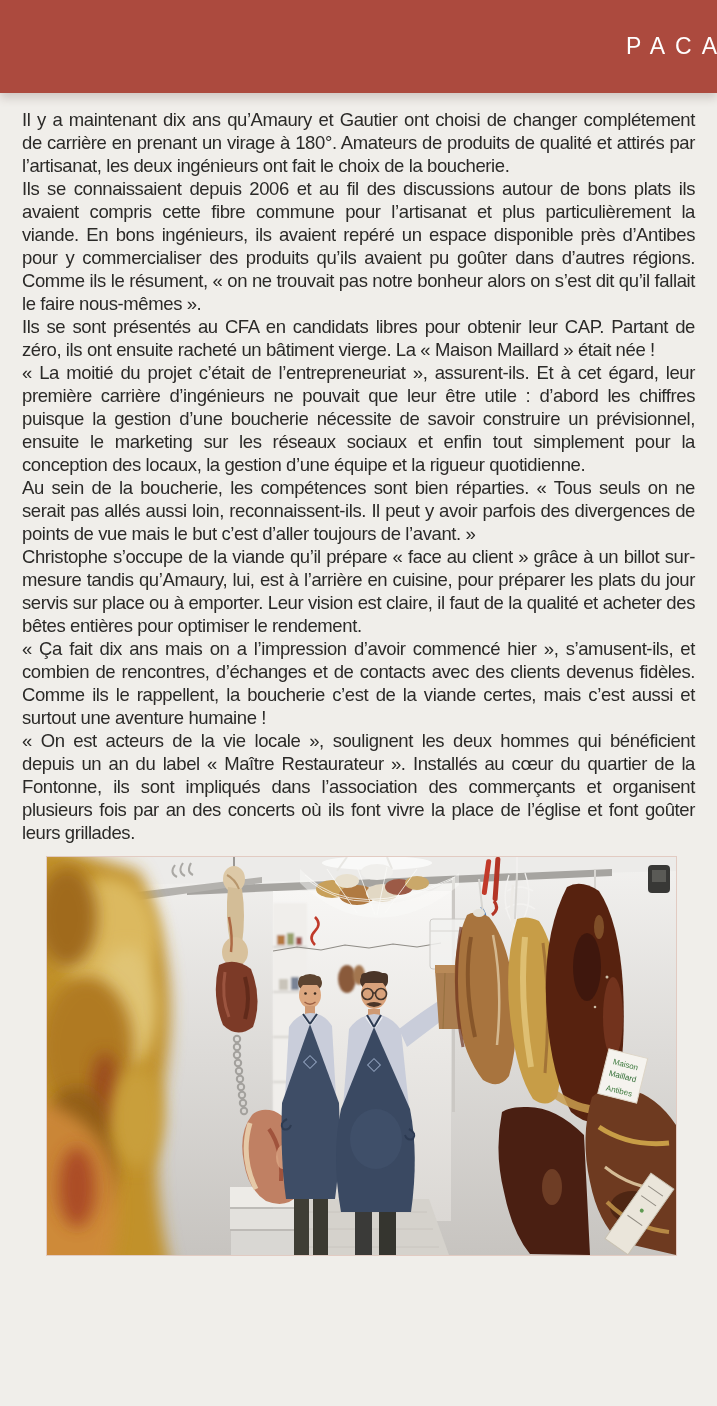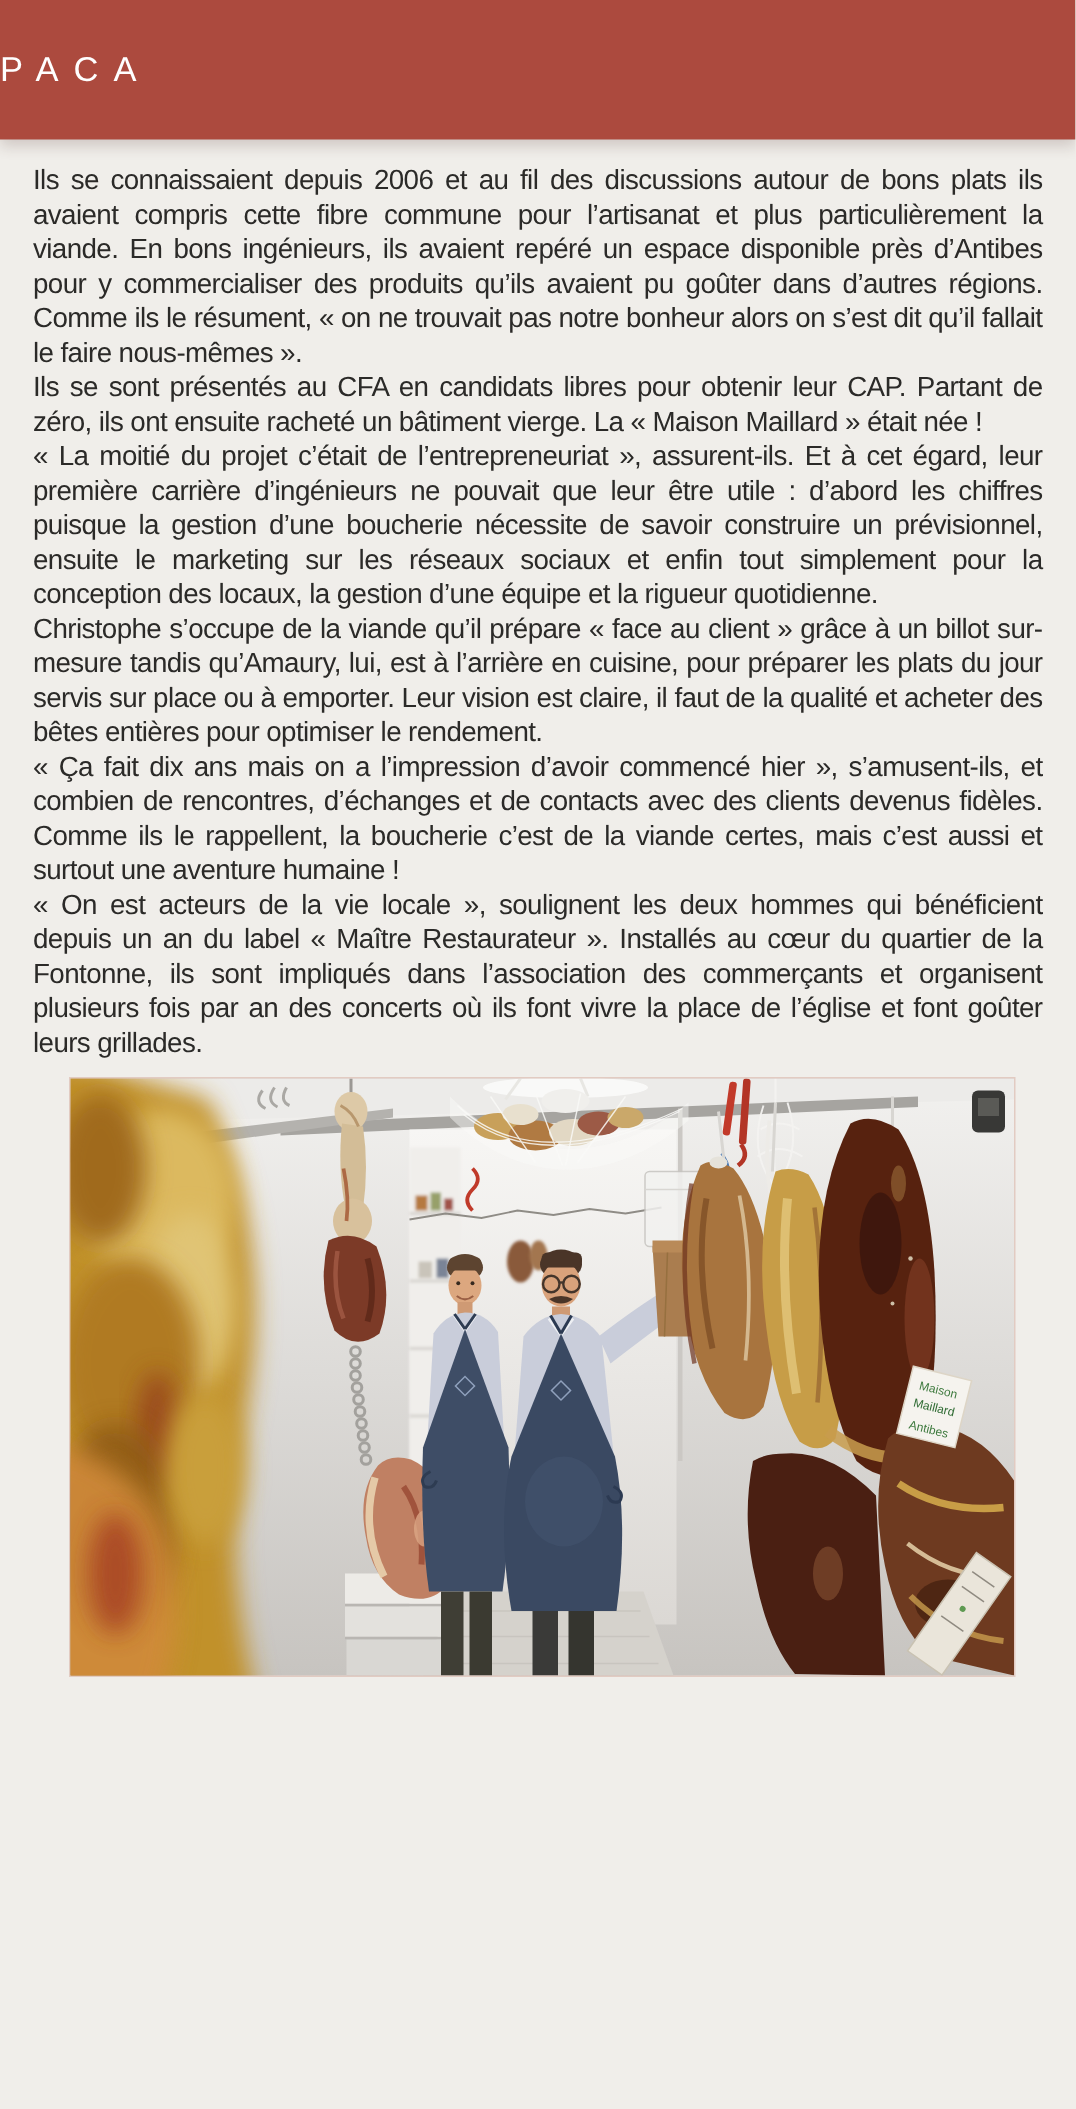--- a/index.html
+++ b/index.html
@@ -7,21 +7,21 @@
     width:717px;height:1406px;
     background:#f0eeea;
     overflow:hidden;
     font-family:"Liberation Sans",sans-serif;
     position:relative;
   }
   
   .region-band{
     height:93px;
     background:#ac4a3e;
-    display:flex;align-items:center;justify-content:flex-start;
+    display:flex;align-items:center;justify-content:flex-end;
     box-shadow:0 5px 9px rgba(80,50,45,.20);
     position:relative;z-index:2;
   }
   .region-band .band-label{
     color:#fff;
     font-size:23px;
     font-weight:500;
     letter-spacing:10px;
     margin-right:-10px; 
   }
@@ -62,23 +62,25 @@
 </head>
 <body>
 
 <header class="region-band">
   <span class="band-label">PACA</span>
 </header>
 
 <main class="article">
 
   <div class="body-text">
+    <p>Il y a maintenant dix ans qu’Amaury et Gautier ont choisi de changer complétement de carrière en prenant un virage à 180°. Amateurs de produits de qualité et attirés par l’artisanat, les deux ingénieurs ont fait le choix de la boucherie.</p>
     <p>Ils se connaissaient depuis 2006 et au fil des discussions autour de bons plats ils avaient compris cette fibre commune pour l’artisanat et plus particulièrement la viande. En bons ingénieurs, ils avaient repéré un espace disponible près d’Antibes pour y commercialiser des produits qu’ils avaient pu goûter dans d’autres régions. Comme ils le résument, « on ne trouvait pas notre bonheur alors on s’est dit qu’il fallait le faire nous-mêmes ».</p>
     <p>Ils se sont présentés au CFA en candidats libres pour obtenir leur CAP. Partant de zéro, ils ont ensuite racheté un bâtiment vierge. La « Maison Maillard » était née !</p>
     <p>« La moitié du projet c’était de l’entrepreneuriat », assurent-ils. Et à cet égard, leur première carrière d’ingénieurs ne pouvait que leur être utile : d’abord les chiffres puisque la gestion d’une boucherie nécessite de savoir construire un prévisionnel, ensuite le marketing sur les réseaux sociaux et enfin tout simplement pour la conception des locaux, la gestion d’une équipe et la rigueur quotidienne.</p>
+    <p>Au sein de la boucherie, les compétences sont bien réparties. « Tous seuls on ne serait pas allés aussi loin, reconnaissent-ils. Il peut y avoir parfois des divergences de points de vue mais le but c’est d’aller toujours de l’avant. »</p>
     <p>Christophe s’occupe de la viande qu’il prépare « face au client » grâce à un billot sur-mesure tandis qu’Amaury, lui, est à l’arrière en cuisine, pour préparer les plats du jour servis sur place ou à emporter. Leur vision est claire, il faut de la qualité et acheter des bêtes entières pour optimiser le rendement.</p>
     <p>« Ça fait dix ans mais on a l’impression d’avoir commencé hier », s’amusent-ils, et combien de rencontres, d’échanges et de contacts avec des clients devenus fidèles. Comme ils le rappellent, la boucherie c’est de la viande certes, mais c’est aussi et surtout une aventure humaine !</p>
     <p>« On est acteurs de la vie locale », soulignent les deux hommes qui bénéficient depuis un an du label « Maître Restaurateur ». Installés au cœur du quartier de la Fontonne, ils sont impliqués dans l’association des commerçants et organisent plusieurs fois par an des concerts où ils font vivre la place de l’église et font goûter leurs grillades.</p>
   </div>
 
   <figure class="photo-figure" role="img" aria-label="Les deux bouchers en tabliers bleu marine posent dans leur chambre froide, entourés de carcasses de viande maturée suspendues">
     <svg viewBox="0 0 629 398" width="629" height="398">
       <defs>
         <filter id="b1" x="-30%" y="-30%" width="160%" height="160%">
             <feGaussianBlur stdDeviation="1"></feGaussianBlur>

